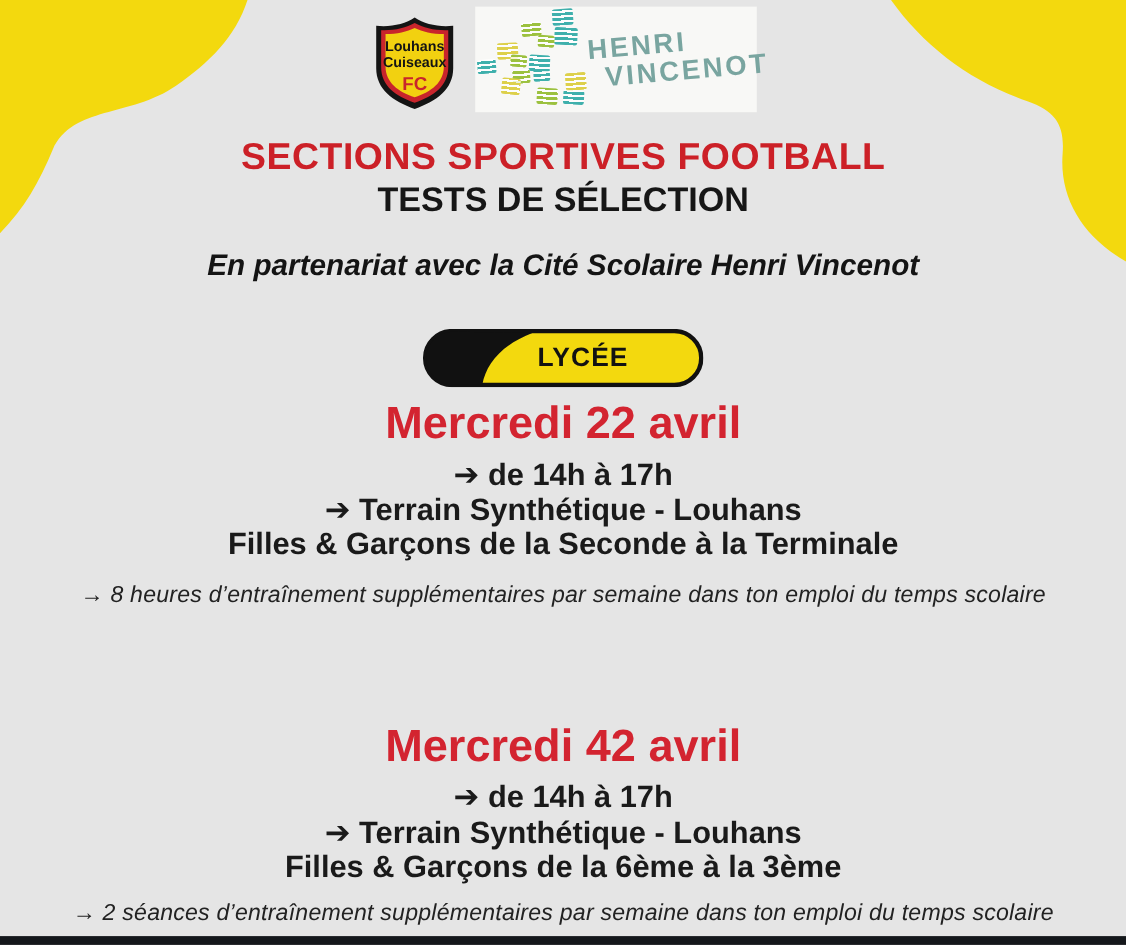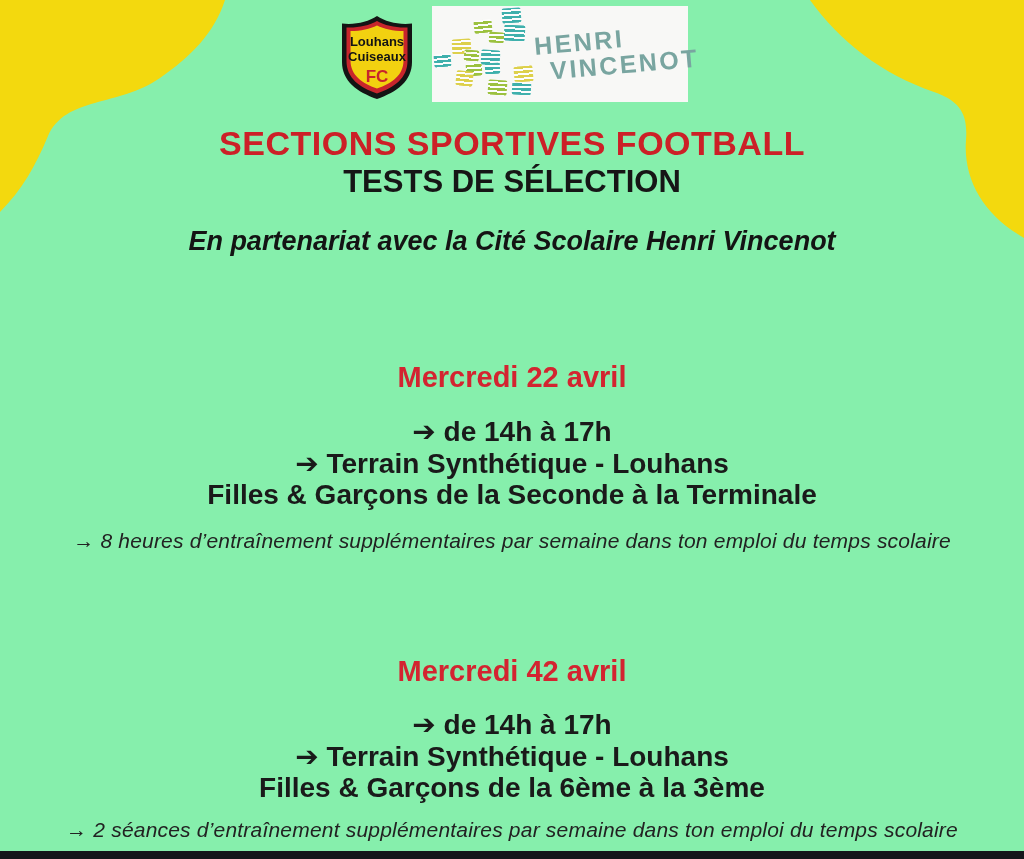--- a/index.html
+++ b/index.html
@@ -1,18 +1,18 @@
 <!DOCTYPE html>
 <html><head>
 <meta charset="utf-8">
 <style>
   * { margin:0; padding:0; box-sizing:border-box; }
   html,body { width:1024px; height:859px; background:#ffffff; overflow:hidden; }
   .flyer {
-    position:relative; width:1024px; height:859px; background:#86efac;
+    position:relative; width:1024px; height:859px; background:#e5e5e5;
     font-family:"Liberation Sans","DejaVu Sans",sans-serif; color:#1a1a1a;
   }
   
   .corner { position:absolute; pointer-events:none; }
   .corner-tl { left:0; top:0; }
   .corner-tr { right:0; top:0; }
   
   .club-logo { position:absolute; left:339px; top:15px; }
   .hv-logo { position:absolute; left:432px; top:6px; width:256px; height:96px; background:#f8f8f6; }
   .sq { position:absolute; border-radius:2px; }
@@ -35,21 +35,21 @@
   .sq14{left:80px;top:76px;width:19px;height:13px;transform:rotate(3deg);}
   .hv-text { position:absolute; color:#79a5a0; font-weight:700; font-size:25px;
              letter-spacing:2.5px; transform:rotate(-5deg); white-space:nowrap; }
   .hv-line1 { left:102px; top:22px; }
   .hv-line2 { left:118px; top:44px; }
   
   .row { position:absolute; left:0; width:100%; text-align:center; white-space:nowrap; }
   .t-title   { top:124px; font-size:34px; font-weight:800; letter-spacing:.5px; color:#cc2027; }
   .t-sub     { top:164px; font-size:31px; font-weight:800; color:#161616; }
   .t-partner { top:226px; font-size:27px; font-weight:700; font-style:italic; color:#141414; }
-  .t-date    { font-size:29px; font-weight:800; color:#d32430; }
+  .t-date    { font-size:41px; font-weight:800; color:#d32430; }
   .d1 { top:361px; } .d2 { top:655px; }
   .t-line { font-size:28px; font-weight:800; color:#1a1a1a; }
   .l1a { top:415px; } .l1b { top:447px; } .l1c { top:479px; }
   .l2a { top:708px; } .l2b { top:740px; } .l2c { top:772px; }
   .t-note { font-size:21px; font-style:italic; color:#222222; letter-spacing:.2px; }
   .n1 { top:529px; } .n2 { top:818px; }
   
   .pill { position:absolute; left:50%; transform:translateX(-50%); width:255px; height:53px; }
   .pill-1 { top:299px; } .pill-2 { top:593px; }
   .pill svg { position:absolute; left:0; top:0; }
@@ -96,20 +96,27 @@
     <span class="sq sq-yellow sq13"></span>
     <span class="sq sq-teal sq14"></span>
     <span class="hv-text hv-line1">HENRI</span>
     <span class="hv-text hv-line2">VINCENOT</span>
   </div>
 
   <div class="row t-title">SECTIONS SPORTIVES FOOTBALL</div>
   <div class="row t-partner">En partenariat avec la Cité Scolaire Henri Vincenot</div>
   <div class="row t-sub">TESTS DE SÉLECTION</div>
 
+  <div class="pill pill-1">
+    <svg width="255" height="53" viewBox="0 0 255 53">
+      <rect x="2" y="2" width="251" height="49" rx="24.5" fill="#F3D90E" stroke="#111111" stroke-width="4"></rect>
+      <path d="M27 2.5 L100 3.5 C71 14.5 57.5 32 54 50.5 L27 50.5 A24 24 0 0 1 27 2.5 Z" fill="#111111"></path>
+    </svg>
+    <span class="pill-label">LYCÉE</span>
+  </div>
   <div class="row t-date d1">Mercredi 22 avril</div>
   <div class="row t-line l1a">➔ de 14h à 17h</div>
   <div class="row t-line l1b">➔ Terrain Synthétique - Louhans</div>
   <div class="row t-line l1c">Filles &amp; Garçons de la Seconde à la Terminale</div>
   <div class="row t-note n1">→ 8 heures d’entraînement supplémentaires par semaine dans ton emploi du temps scolaire</div>
 
   <div class="row t-date d2">Mercredi 42 avril</div>
   <div class="row t-line l2a">➔ de 14h à 17h</div>
   <div class="row t-line l2b">➔ Terrain Synthétique - Louhans</div>
   <div class="row t-line l2c">Filles &amp; Garçons de la 6ème à la 3ème</div>

